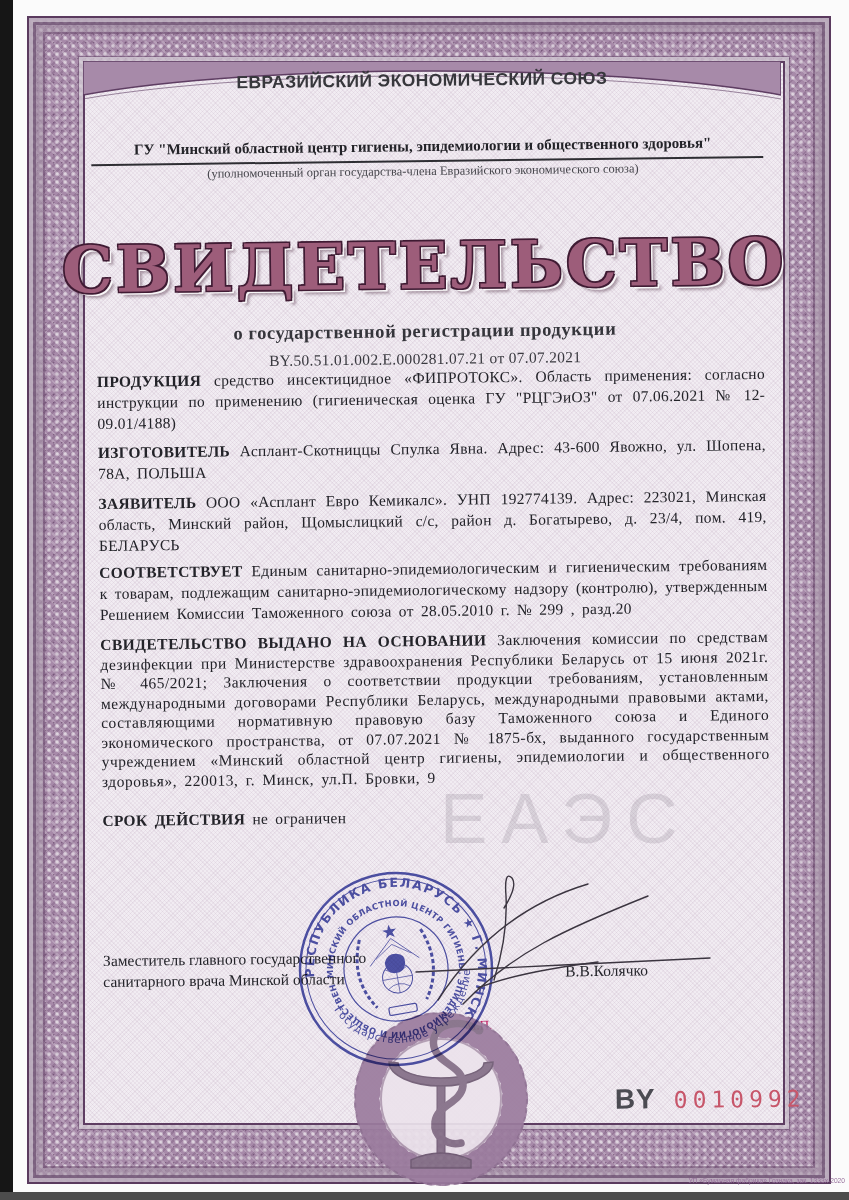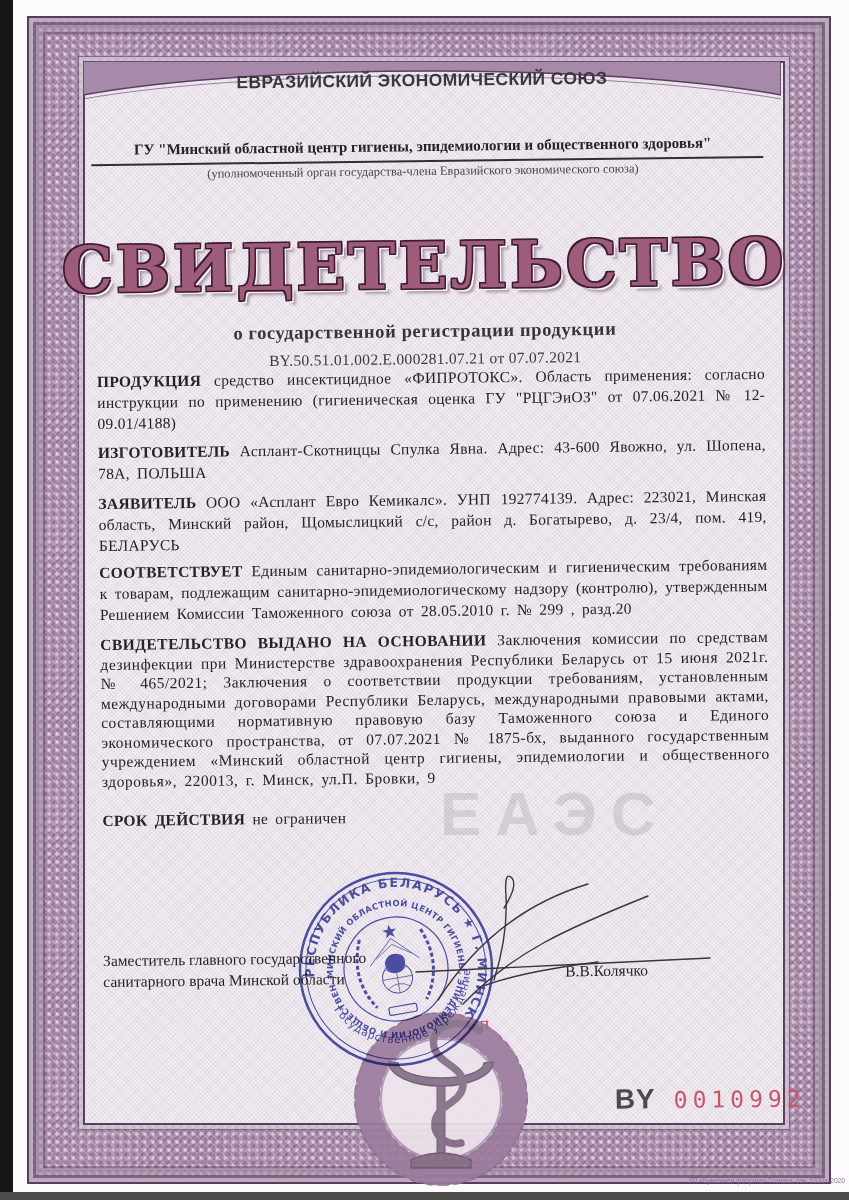--- a/index.html
+++ b/index.html
@@ -59,21 +59,21 @@
 
   .para{left:96px;width:668px;font-size:15.5px;line-height:21px;color:#232329;
     text-align:justify;word-spacing:3px;letter-spacing:.3px;}
   .para .lbl{font-weight:700;}
   .para .lbl::after{content:" ";}
   .p0{top:367px;} .p1{top:438px;} .p2{top:489px;} .p3{top:558px;}
   .p4{top:631px;line-height:19.5px;letter-spacing:.5px;}
   .p5{top:806px;}
 
   .watermark{left:440px;top:778px;font-family:"Liberation Sans",sans-serif;
-    font-weight:700;font-size:62px;letter-spacing:14px;color:rgba(128,120,134,.22);}
+    font-weight:400;font-size:71px;letter-spacing:14px;color:rgba(128,120,134,.22);}
 
   .stamp{left:293px;top:866px;mix-blend-mode:multiply;opacity:.9;
     transform:rotate(-10deg);}
   .sig-strokes{left:408px;top:868px;}
   .sig-title{left:95px;top:946px;width:330px;font-size:15.5px;line-height:21px;color:#232329;}
   .sig-name{left:557px;top:964px;font-size:15.5px;color:#26262c;}
   .seal-mark{left:456px;top:1018px;font-size:13px;color:#be185d;}
 
   .medallion{left:333px;top:1000px;opacity:.92;}
 

